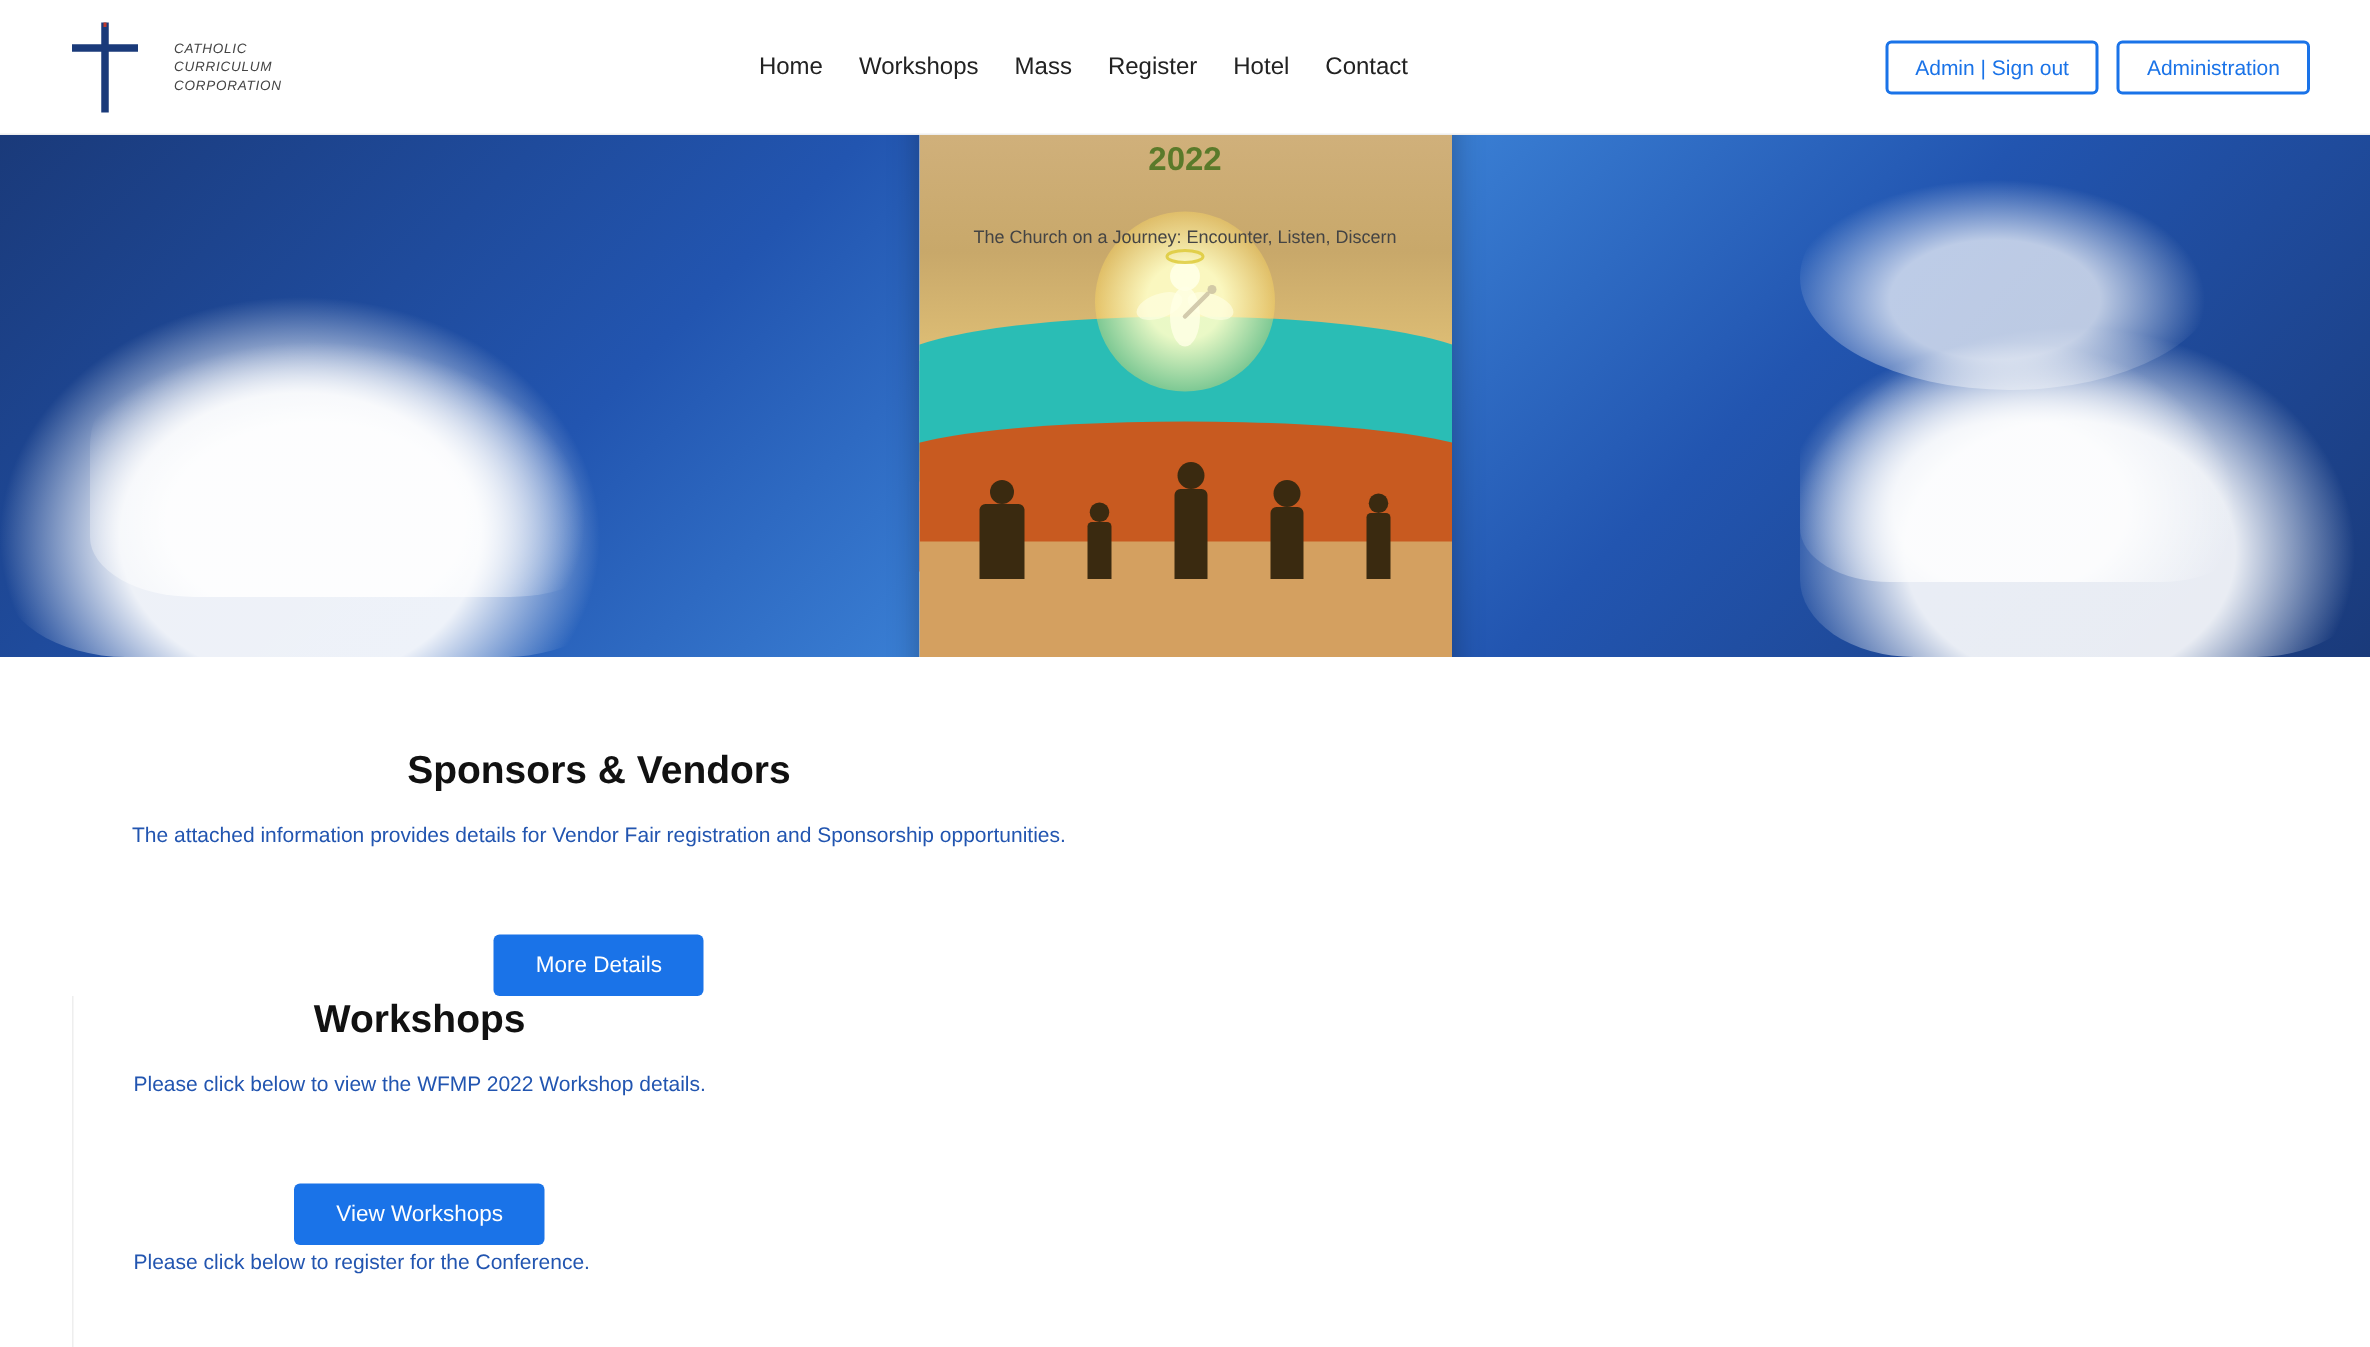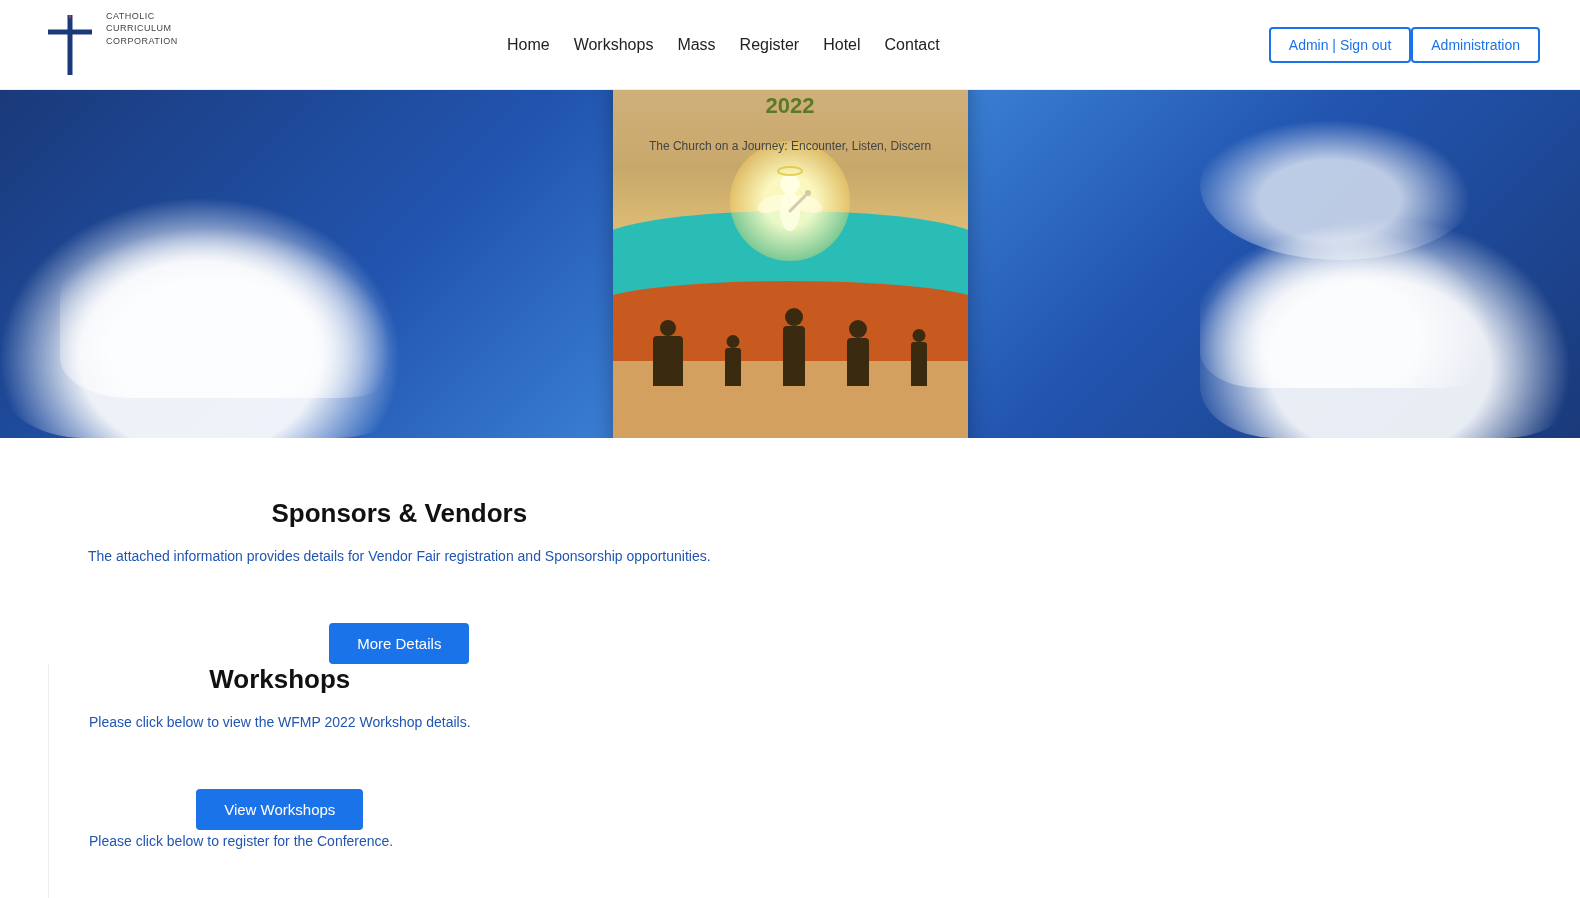--- a/index.html
+++ b/index.html
@@ -10,22 +10,23 @@
       display: flex;
       align-items: center;
       justify-content: space-between;
       padding: 0 40px;
       height: 90px;
       background: #fff;
       border-bottom: 1px solid #eee;
     }
     .logo-area {
       display: flex;
-      align-items: flex-start;
-      gap: 6px;
+      align-items: center;
+      gap: 16px;
+      font-style: italic;
     }
     .logo-cross {
       width: 60px;
       height: 70px;
     }
     .logo-text {
       font-size: 9px;
       color: #444;
       line-height: 1.4;
       text-transform: uppercase;
@@ -38,21 +39,21 @@
     }
     .nav a {
       text-decoration: none;
       color: #222;
       font-size: 16px;
       font-weight: 500;
       cursor: pointer;
     }
     .header-buttons {
       display: flex;
-      gap: 0;
+      gap: 12px;
     }
     .header-btn {
       padding: 8px 18px;
       border: 2px solid #1a73e8;
       background: #fff;
       color: #1a73e8;
       border-radius: 4px;
       font-size: 14px;
       cursor: pointer;
       font-weight: 500;
@@ -149,21 +150,21 @@
       font-family: 'Comic Sans MS', cursive, sans-serif;
       font-size: 22px;
       font-weight: bold;
       color: #5a7a2a;
       line-height: 1.3;
       z-index: 5;
       padding: 0 10px;
     }
     .poster-subtitle {
       position: absolute;
-      top: 88px;
+      top: 100px;
       left: 0; right: 0;
       text-align: center;
       font-size: 12px;
       color: #444;
       z-index: 5;
       padding: 0 20px;
     }
     
     .angel {
       position: absolute;

